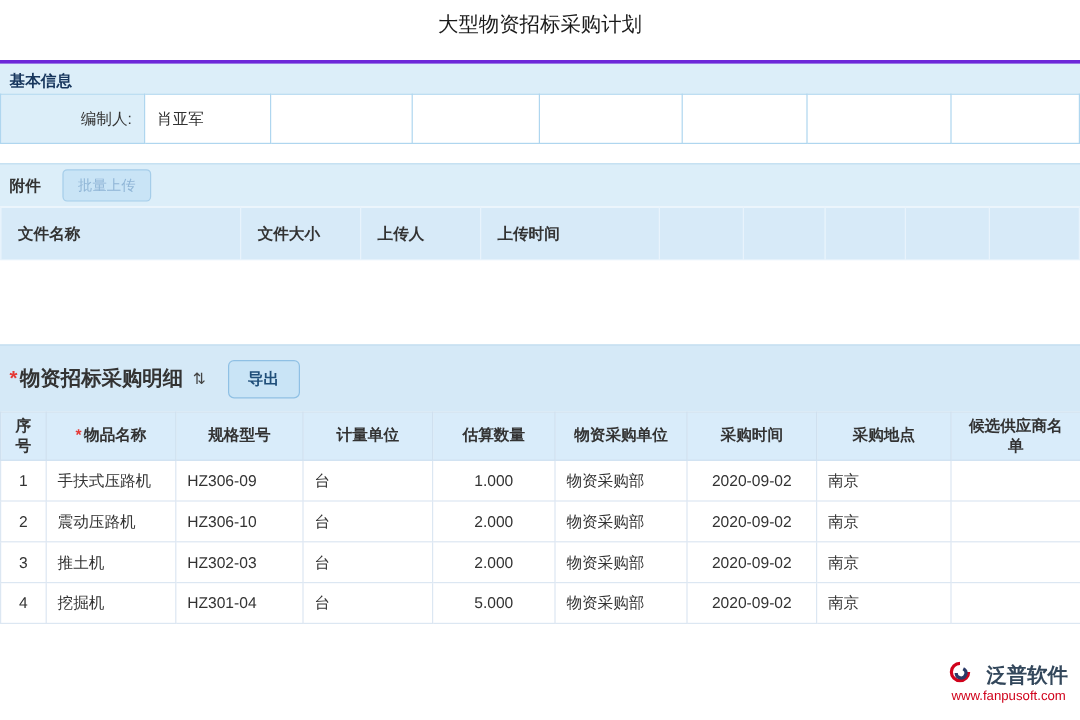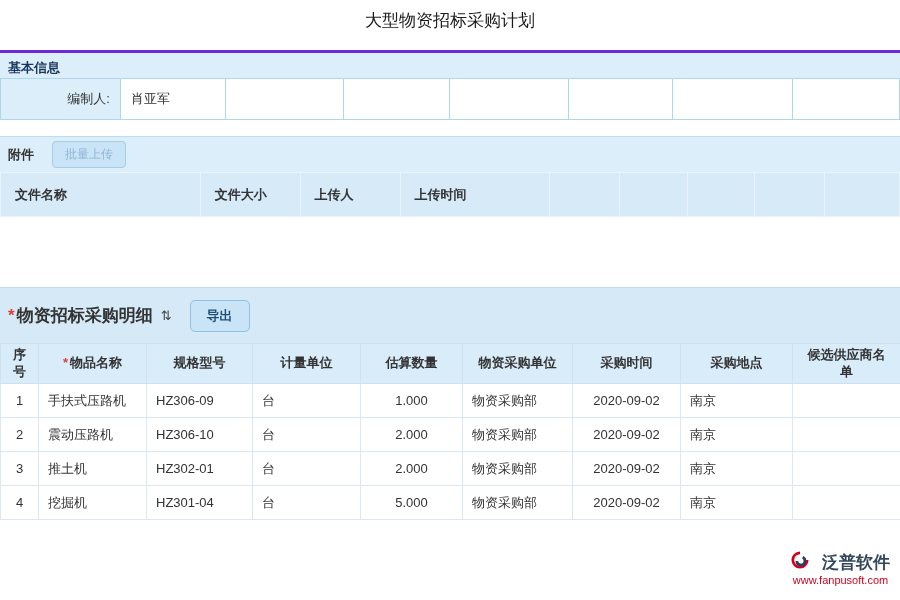--- a/index.html
+++ b/index.html
@@ -255,21 +255,21 @@
     <td>台</td>
     <td class="c-center">2.000</td>
     <td>物资采购部</td>
     <td class="c-center">2020-09-02</td>
     <td>南京</td>
     <td></td>
   </tr>
   <tr>
     <td class="c-center">3</td>
     <td>推土机</td>
-    <td>HZ302-01</td>
+    <td>HZ302-03</td>
     <td>台</td>
     <td class="c-center">2.000</td>
     <td>物资采购部</td>
     <td class="c-center">2020-09-02</td>
     <td>南京</td>
     <td></td>
   </tr>
   <tr>
     <td class="c-center">4</td>
     <td>挖掘机</td>

